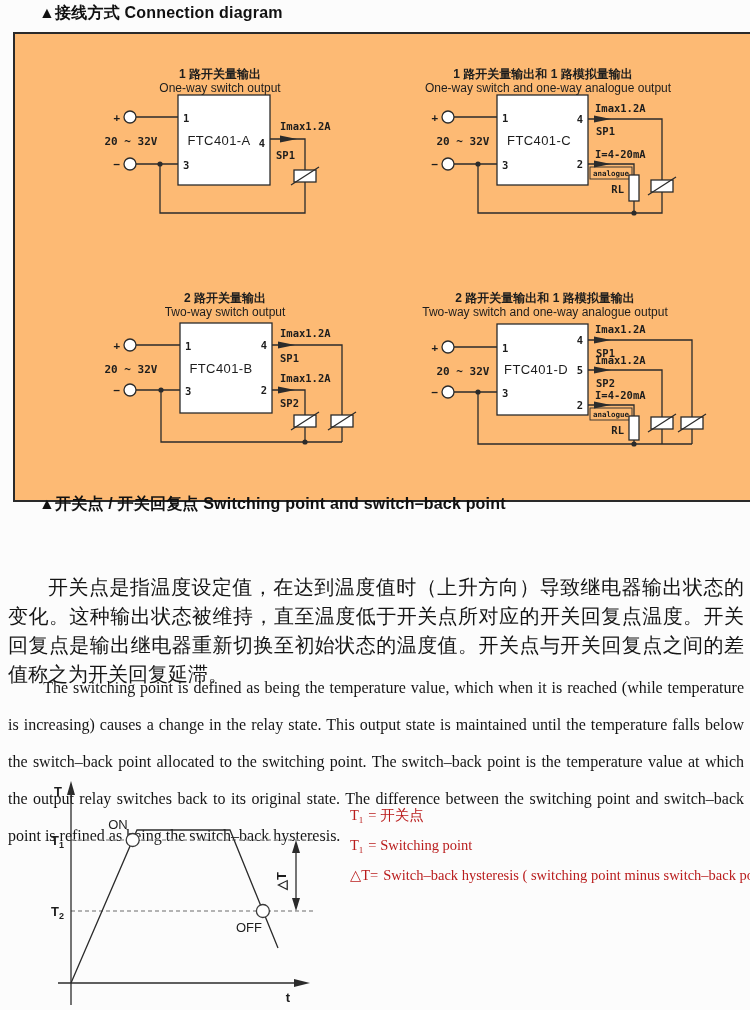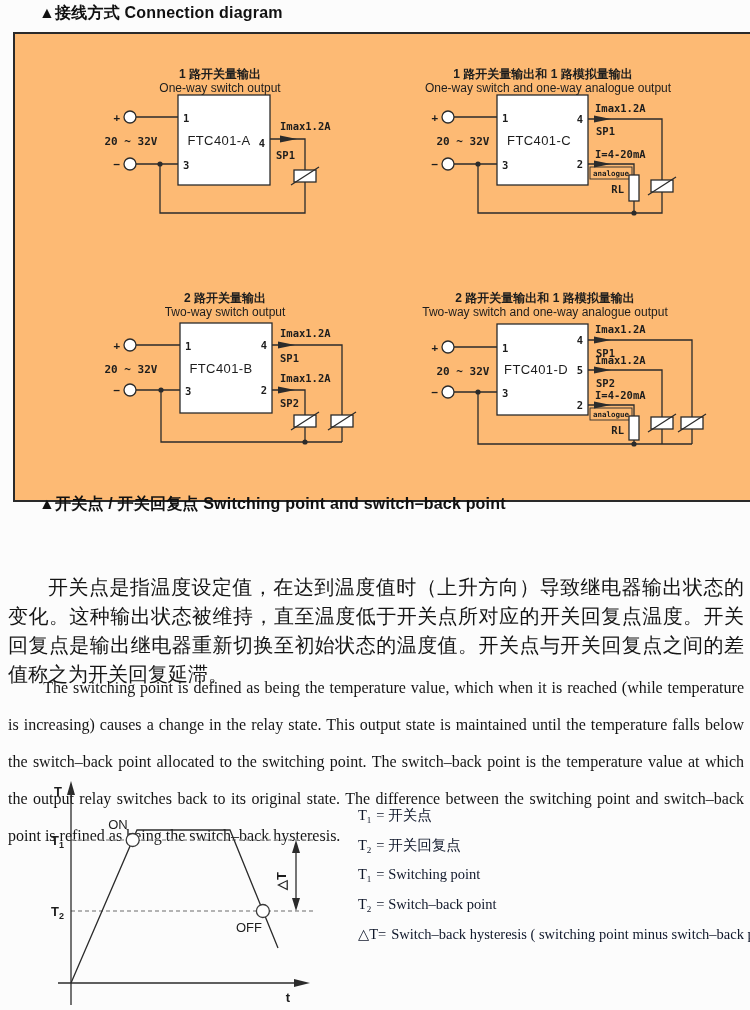--- a/index.html
+++ b/index.html
@@ -11,22 +11,22 @@
   #hdr2{top:494px;}
   #diagram-box{position:absolute;left:13px;top:32px;width:731px;height:466px;
        border:2px solid #2a2a2a;background:#fdba74;padding-left:28px;}
   #cn-para{position:absolute;left:8px;top:553px;width:736px;
        font-family:"Liberation Serif",serif;font-size:20px;line-height:29px;
        text-align:justify;text-indent:2em;color:#151515;}
   #en-para{position:absolute;left:8px;top:653px;width:736px;
        font-family:"Liberation Serif",serif;font-size:16px;line-height:37px;
        text-align:justify;text-indent:2.2em;color:#151515;}
   #graph{position:absolute;left:30px;top:778px;}
-  #legend{position:absolute;left:358px;top:803px;width:386px;
-       font-family:"Liberation Serif",serif;color:#0f172a;}
+  #legend{position:absolute;left:350px;top:803px;width:386px;
+       font-family:"Liberation Serif",serif;color:#b91c1c;}
   .legend-row{line-height:24.5px;font-size:14.5px;white-space:nowrap;}
   .legend-row sub{font-size:9px;vertical-align:-3px;}
   .legend-row .post{margin-left:5px;}
   .legend-en{}
   .legend-en .legend-row{line-height:25px;}
   
   text{fill:#1d1d1d;}
   .tc{font:bold 12px "Liberation Sans",sans-serif;}
   .te{font:12px "Liberation Sans",sans-serif;}
   .chip{font:13px "Liberation Sans",sans-serif;letter-spacing:.4px;}
@@ -207,20 +207,18 @@
   <text class="glbl" x="34" y="67" text-anchor="end"><tspan>T</tspan><tspan dy="3" style="font-size:9px">1</tspan></text>
   <text class="glbl" x="34" y="138" text-anchor="end"><tspan>T</tspan><tspan dy="3" style="font-size:9px">2</tspan></text>
   <text class="gonoff" x="88" y="51" text-anchor="middle">ON</text>
   <text class="gonoff" x="219" y="154" text-anchor="middle">OFF</text>
   <text class="glbl" transform="translate(256,112) rotate(-90)">△T</text>
 </svg>
 
 <div id="legend">
   <div class="legend-cn">
     <div class="legend-row"><span>T</span><sub>1</sub><span class="post">=  开关点</span></div>
-    <div class="legend-row"><span>T</span><sub>2</sub><span class="post">=  开关回复点</span></div>
   </div>
   <div class="legend-en">
     <div class="legend-row"><span>T</span><sub>1</sub><span class="post">= Switching point</span></div>
-    <div class="legend-row"><span>T</span><sub>2</sub><span class="post">= Switch–back point</span></div>
     <div class="legend-row"><span>△T=</span><sub></sub><span class="post">Switch–back hysteresis ( switching point minus switch–back point)</span></div>
   </div>
 </div>
 
 </body></html>

